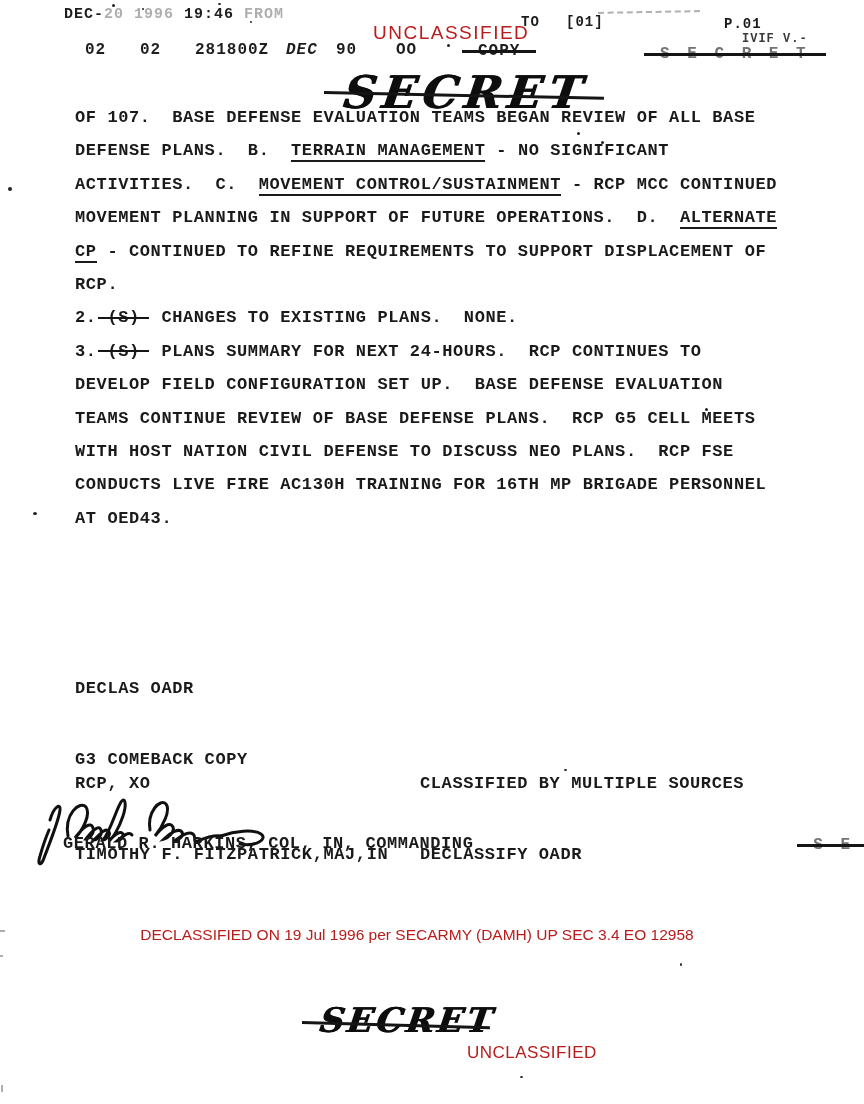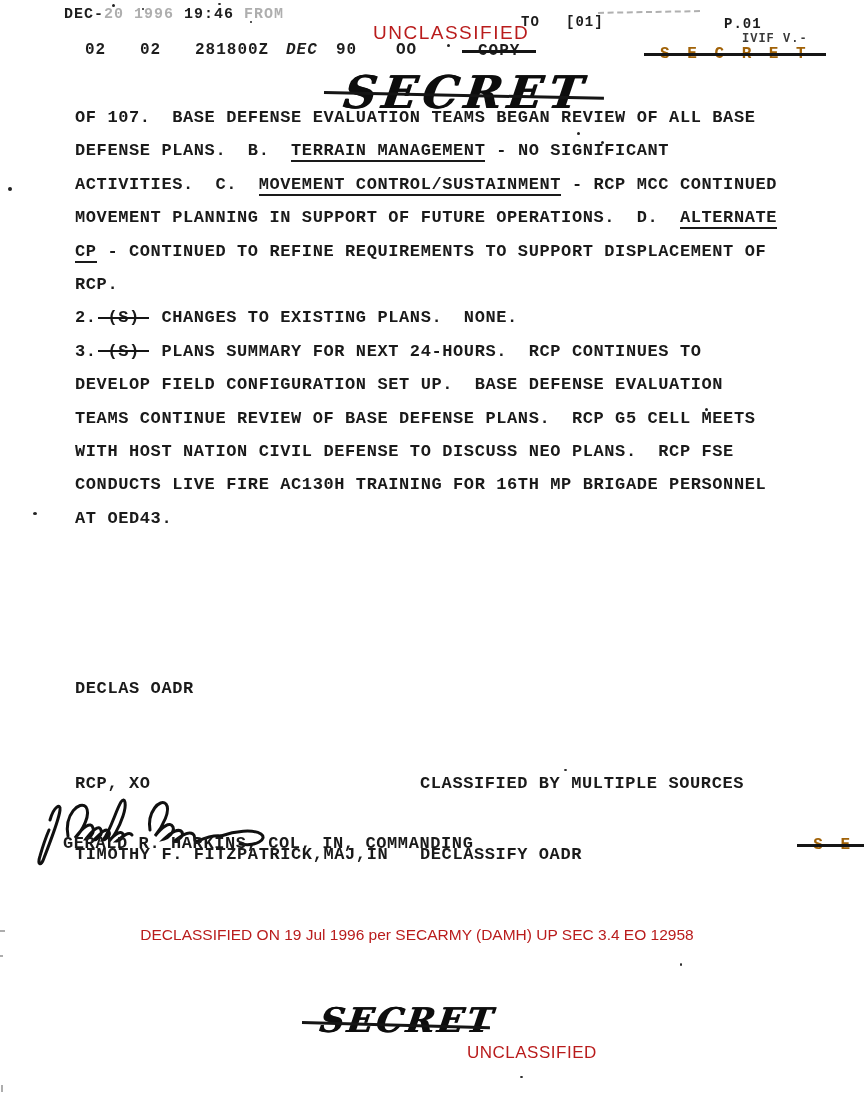--- a/index.html
+++ b/index.html
@@ -12,21 +12,21 @@
   .fax-sm{font-family:"Liberation Mono",monospace;font-weight:700;font-size:14px;letter-spacing:1px;color:#1c1c1c;white-space:pre;}
   .overlay-sans{font-family:"Liberation Sans",sans-serif;color:#b91c1c;}
   
   .tw{font-family:"Liberation Mono",monospace;font-weight:700;font-size:17px;letter-spacing:.6px;color:#1a1a1a;white-space:pre;}
   .bline{height:33.4px;line-height:33.4px;white-space:pre;}
   .u{border-bottom:2px solid #1a1a1a;}
   
   .sx{position:relative;display:inline-block;}
   .sx::after{content:'';position:absolute;left:-9px;right:-9px;top:46%;height:2.4px;background:#151515;}
   .sx-wide::after{left:-16px;right:-16px;}
-  .sec-spaced{font-family:"Liberation Mono",monospace;font-weight:700;font-size:16px;letter-spacing:4px;color:#a16207;white-space:pre;}
+  .sec-spaced{font-family:"Liberation Mono",monospace;font-weight:700;font-size:16px;letter-spacing:4px;color:#737373;white-space:pre;}
   
   .stamp{font-family:"DejaVu Serif",serif;font-weight:700;font-style:italic;color:#0d0d0d;
          transform:skewX(-8deg);text-shadow:1px 0 0 #0d0d0d;}
   .stamp-strike{background:#151515;height:3px;transform-origin:left center;}
   
   .dot{position:absolute;background:#222;border-radius:50%;}
   .noise-dash{position:absolute;border-top:2px dashed #8f8f8f;opacity:.7;transform:rotate(-1deg);}
   .noise-txt{font-family:"Liberation Mono",monospace;font-weight:700;font-size:12px;color:#3a3a3a;
              letter-spacing:1px;filter:blur(.3px);white-space:pre;}
   .edge-mark{position:absolute;background:#777;opacity:.6;}
@@ -60,20 +60,21 @@
   
   <div class="abs stamp" style="left:344px;top:66px;font-size:45px;letter-spacing:6px;">SECRET</div>
   <div class="abs stamp-strike" style="left:324px;top:91px;width:280px;transform:rotate(1.2deg);"></div>
 
   
   <div class="abs tw" style="left:75px;top:101px;width:740px;"><div class="bline"><span>OF 107.  BASE DEFENSE EVALUATION TEAMS BEGAN REVIEW OF ALL BASE</span></div><div class="bline"><span>DEFENSE PLANS.  B.  </span><span class="u">TERRAIN MANAGEMENT</span><span> - NO SIGNIFICANT</span></div><div class="bline"><span>ACTIVITIES.  C.  </span><span class="u">MOVEMENT CONTROL/SUSTAINMENT</span><span> - RCP MCC CONTINUED</span></div><div class="bline"><span>MOVEMENT PLANNING IN SUPPORT OF FUTURE OPERATIONS.  D.  </span><span class="u">ALTERNATE</span></div><div class="bline"><span class="u">CP</span><span> - CONTINUED TO REFINE REQUIREMENTS TO SUPPORT DISPLACEMENT OF</span></div><div class="bline"><span>RCP.</span></div><div class="bline"><span>2. </span><span class="sx">(S)</span><span>  CHANGES TO EXISTING PLANS.  NONE.</span></div><div class="bline"><span>3. </span><span class="sx">(S)</span><span>  PLANS SUMMARY FOR NEXT 24-HOURS.  RCP CONTINUES TO</span></div><div class="bline"><span>DEVELOP FIELD CONFIGURATION SET UP.  BASE DEFENSE EVALUATION</span></div><div class="bline"><span>TEAMS CONTINUE REVIEW OF BASE DEFENSE PLANS.  RCP G5 CELL MEETS</span></div><div class="bline"><span>WITH HOST NATION CIVIL DEFENSE TO DISCUSS NEO PLANS.  RCP FSE</span></div><div class="bline"><span>CONDUCTS LIVE FIRE AC130H TRAINING FOR 16TH MP BRIGADE PERSONNEL</span></div><div class="bline"><span>AT OED43.</span></div></div>
 
   
   <div class="abs tw" style="left:75px;top:634px;">
     <div class="bline">DECLAS OADR</div>
+    <div class="bline">G3 COMEBACK COPY</div>
   </div>
 
   
   <div class="abs tw" style="left:75px;top:729px;">
     <div class="bline">RCP, XO</div>
     <div class="bline">TIMOTHY F. FITZPATRICK,MAJ,IN</div>
   </div>
   <div class="abs tw" style="left:420px;top:729px;">
     <div class="bline">CLASSIFIED BY MULTIPLE SOURCES</div>
     <div class="bline">DECLASSIFY OADR</div>

